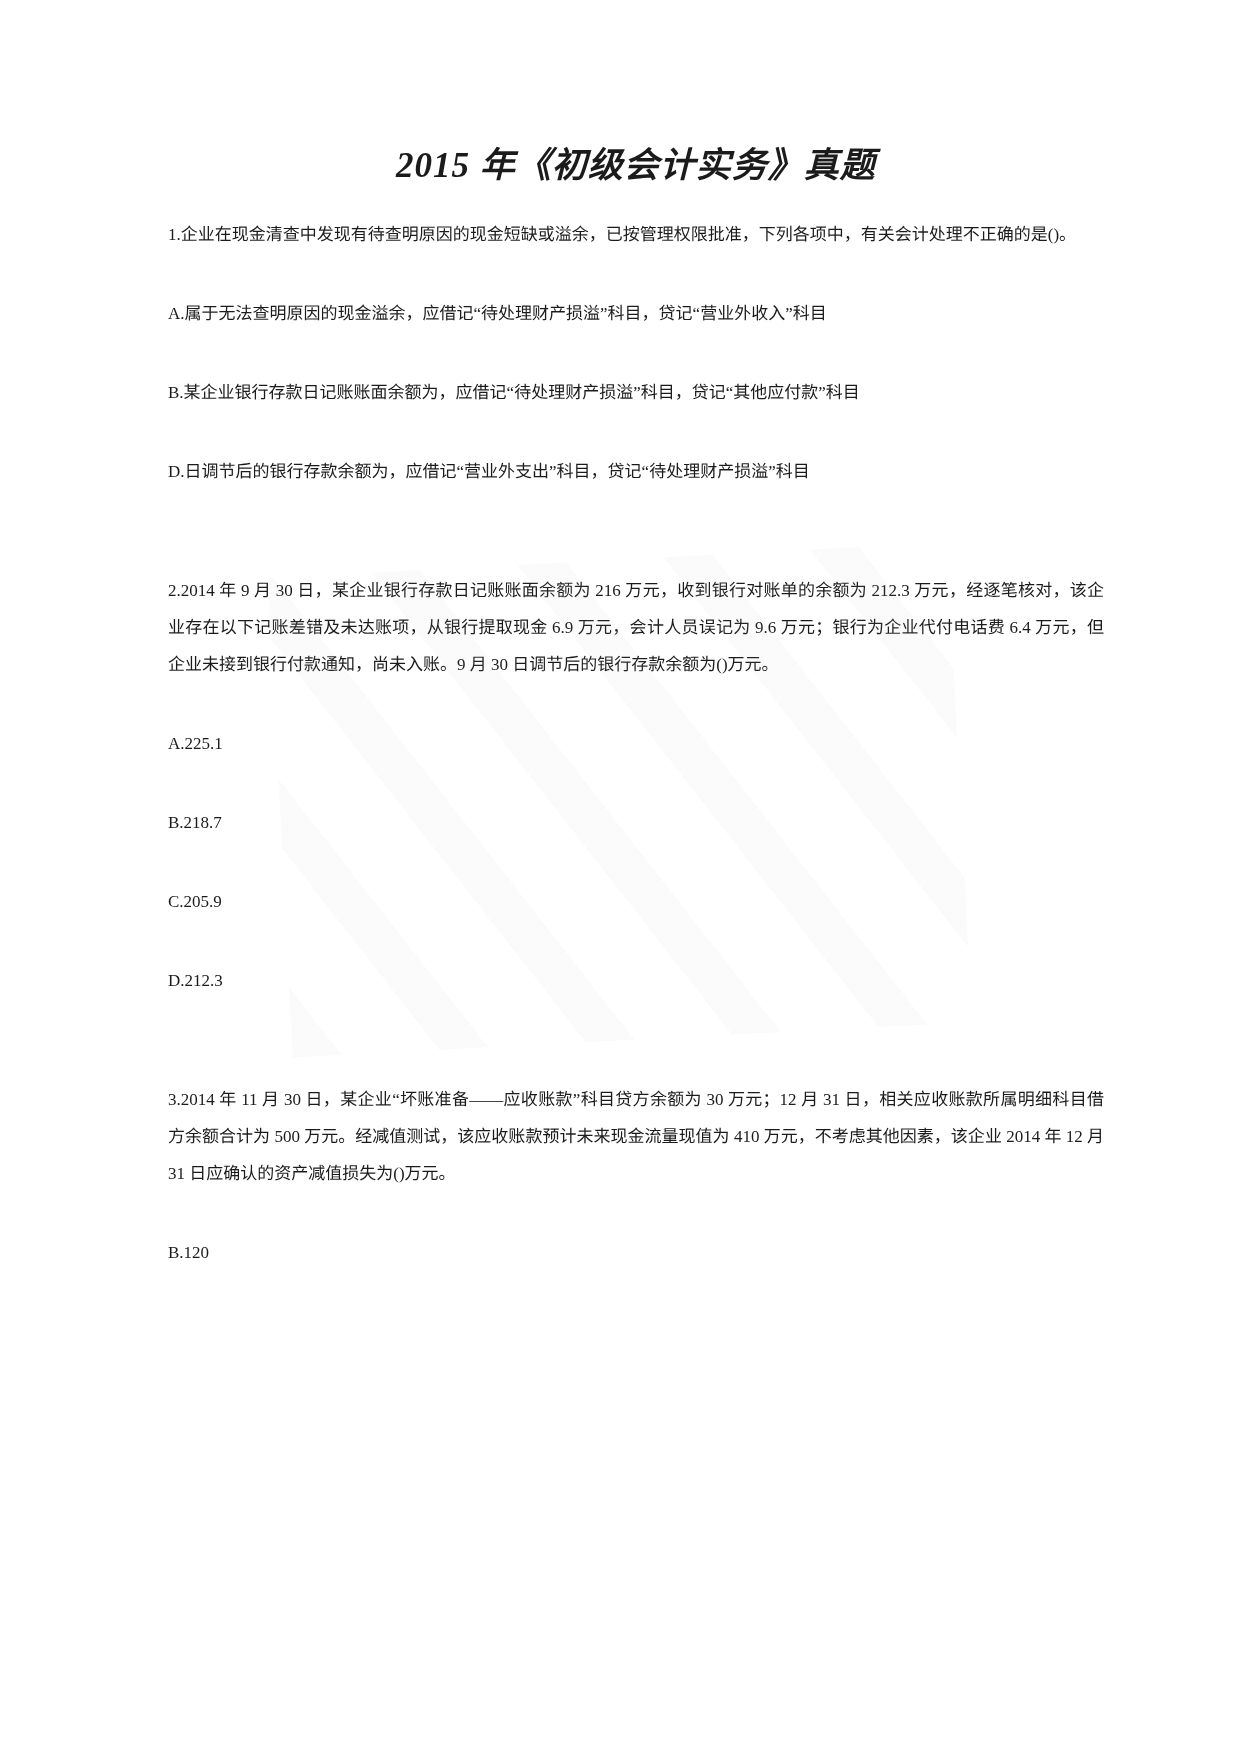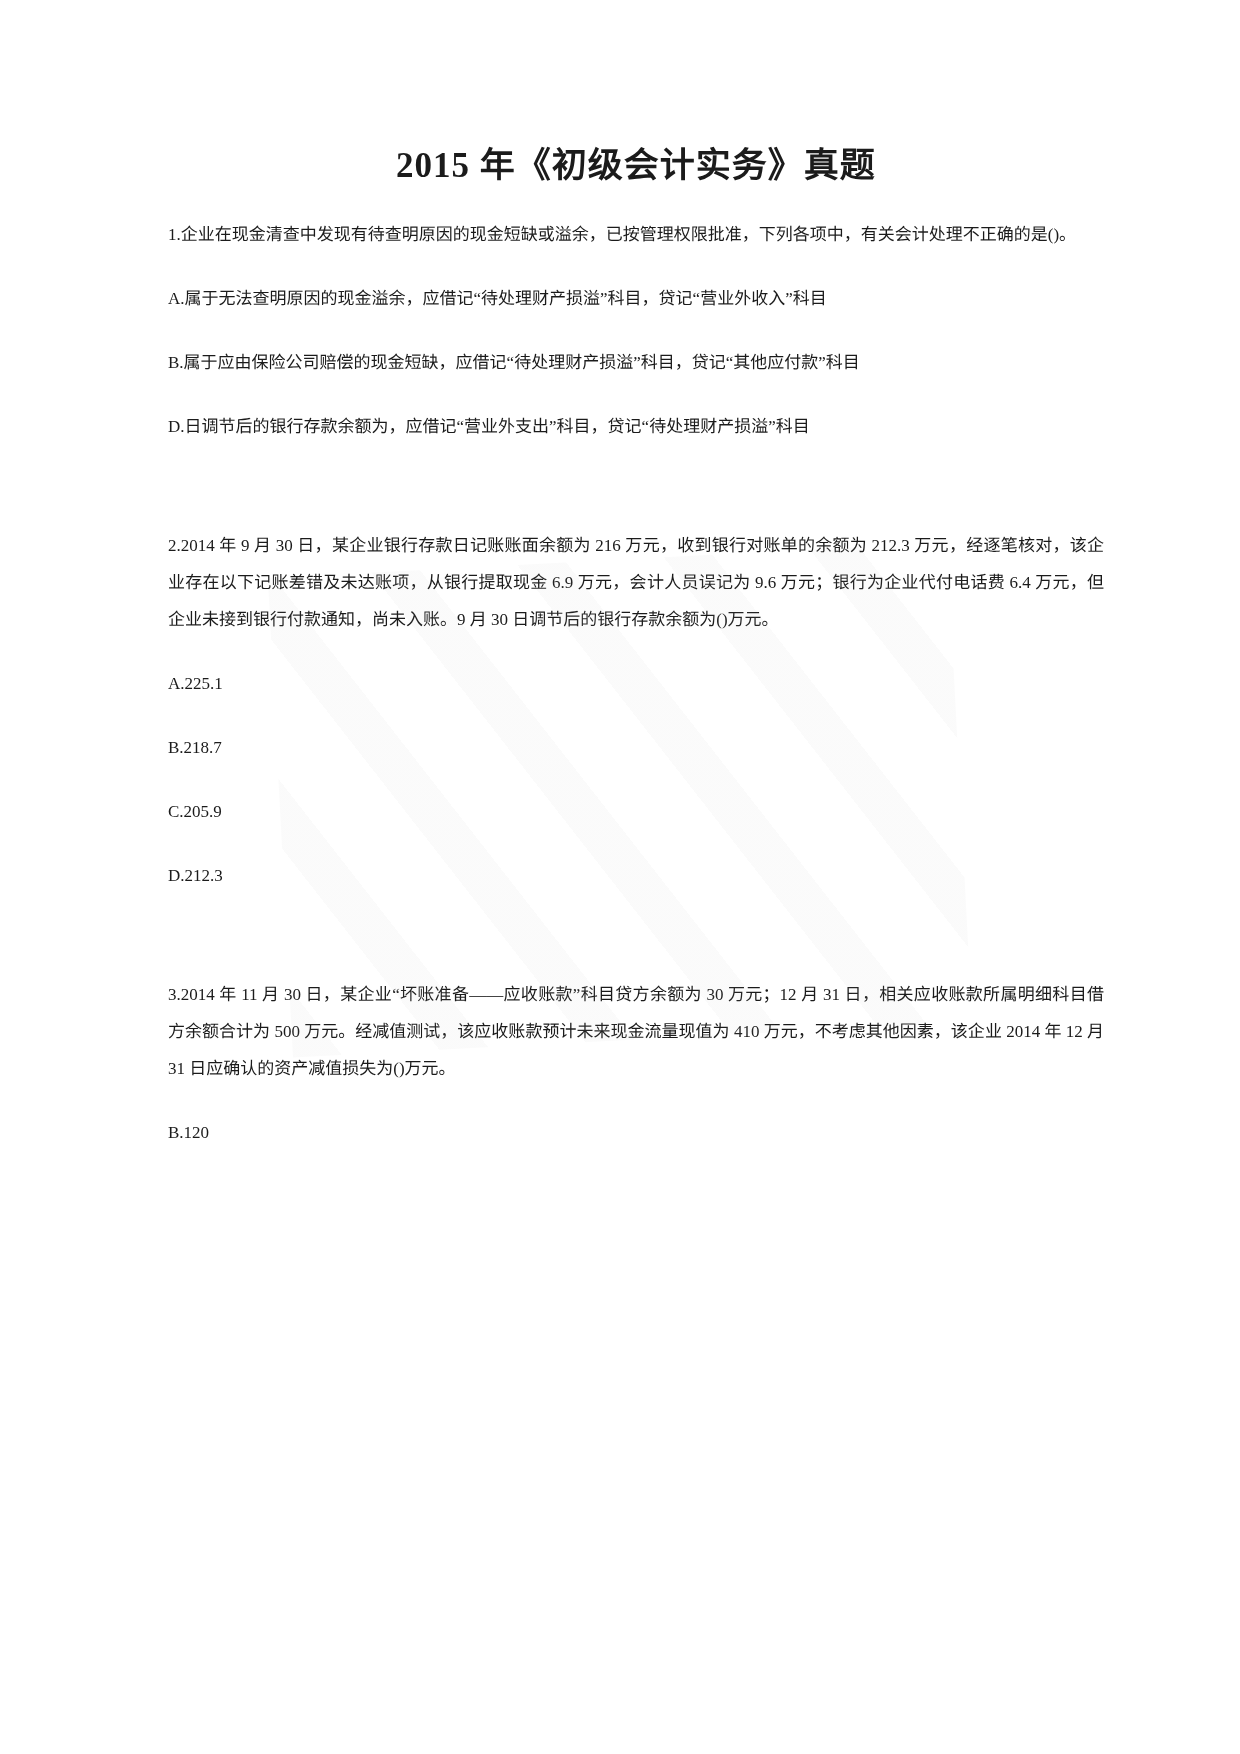--- a/index.html
+++ b/index.html
@@ -35,55 +35,56 @@
     transform: rotate(-3deg);
     pointer-events: none;
   }
   .title {
     margin: 0 0 8px 0;
     text-align: center;
     font-size: 35px;
     font-weight: bold;
     line-height: 48px;
     letter-spacing: 1px;
+    font-style: italic;
   }
   .question {
     margin-top: 26px;
   }
   .question + .question {
     margin-top: 82px;
   }
   .stem, .option {
     margin: 0;
     font-size: 17px;
     line-height: 37px;
     text-align: justify;
     text-align-last: left;
     word-break: break-all;
   }
   .option {
-    margin-top: 27px;
+    margin-top: 42px;
   }
   .stem {
     margin-top: 0;
   }
 </style>
 </head>
 <body>
 
 <div class="page">
 
   <div class="watermark"></div>
 
   <h1 class="title">2015 年《初级会计实务》真题</h1>
 
   <section class="question">
     <p class="stem">1.企业在现金清查中发现有待查明原因的现金短缺或溢余，已按管理权限批准，下列各项中，有关会计处理不正确的是()。</p>
     <p class="option">A.属于无法查明原因的现金溢余，应借记“待处理财产损溢”科目，贷记“营业外收入”科目</p>
-    <p class="option">B.属于应由保险公司赔偿的现金短缺，应借记“待处理财产损溢”科目，贷记“其他应付款”科目</p>
+    <p class="option">B.某企业银行存款日记账账面余额为，应借记“待处理财产损溢”科目，贷记“其他应付款”科目</p>
     <p class="option">D.日调节后的银行存款余额为，应借记“营业外支出”科目，贷记“待处理财产损溢”科目</p>
   </section>
 
   <section class="question">
     <p class="stem">2.2014 年 9 月 30 日，某企业银行存款日记账账面余额为 216 万元，收到银行对账单的余额为 212.3 万元，经逐笔核对，该企业存在以下记账差错及未达账项，从银行提取现金 6.9 万元，会计人员误记为 9.6 万元；银行为企业代付电话费 6.4 万元，但企业未接到银行付款通知，尚未入账。9 月 30 日调节后的银行存款余额为()万元。</p>
     <p class="option">A.225.1</p>
     <p class="option">B.218.7</p>
     <p class="option">C.205.9</p>
     <p class="option">D.212.3</p>
   </section>

